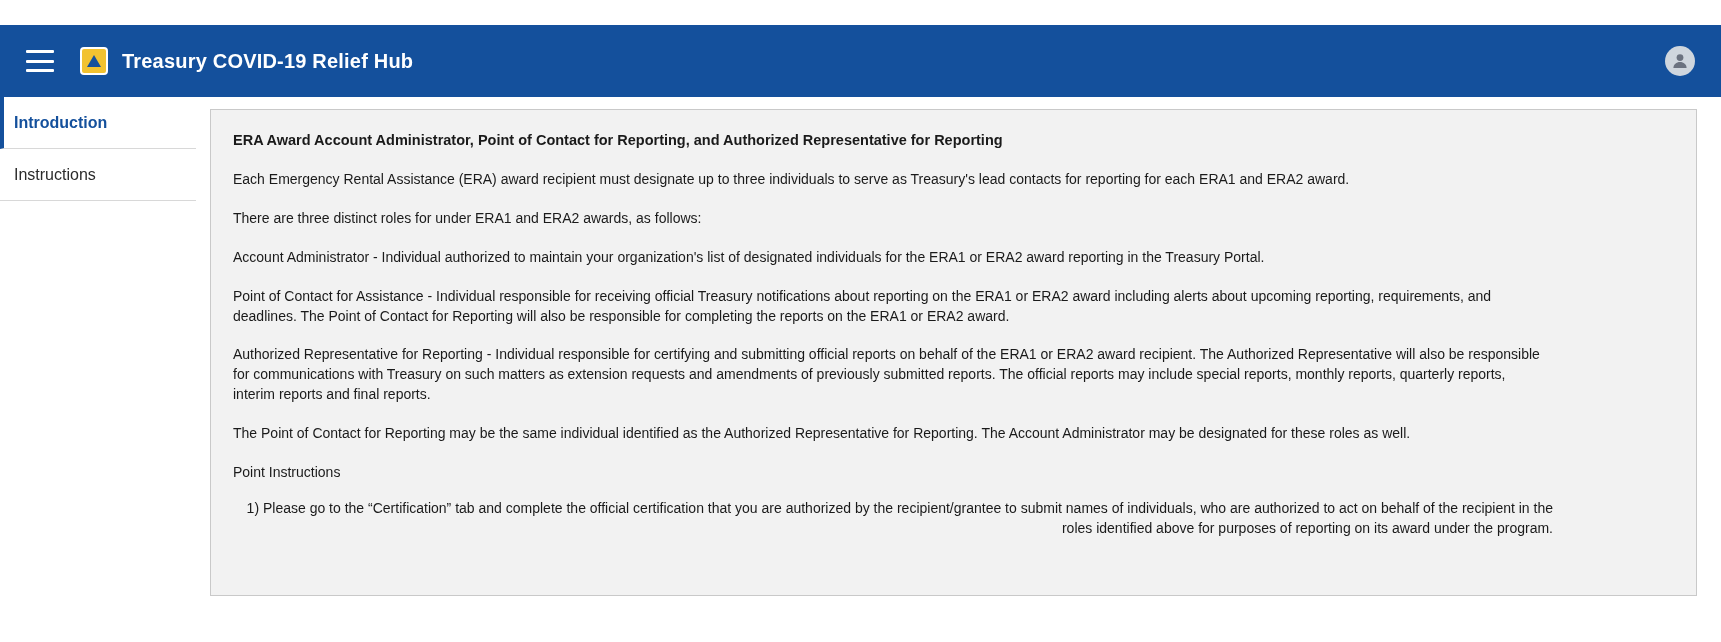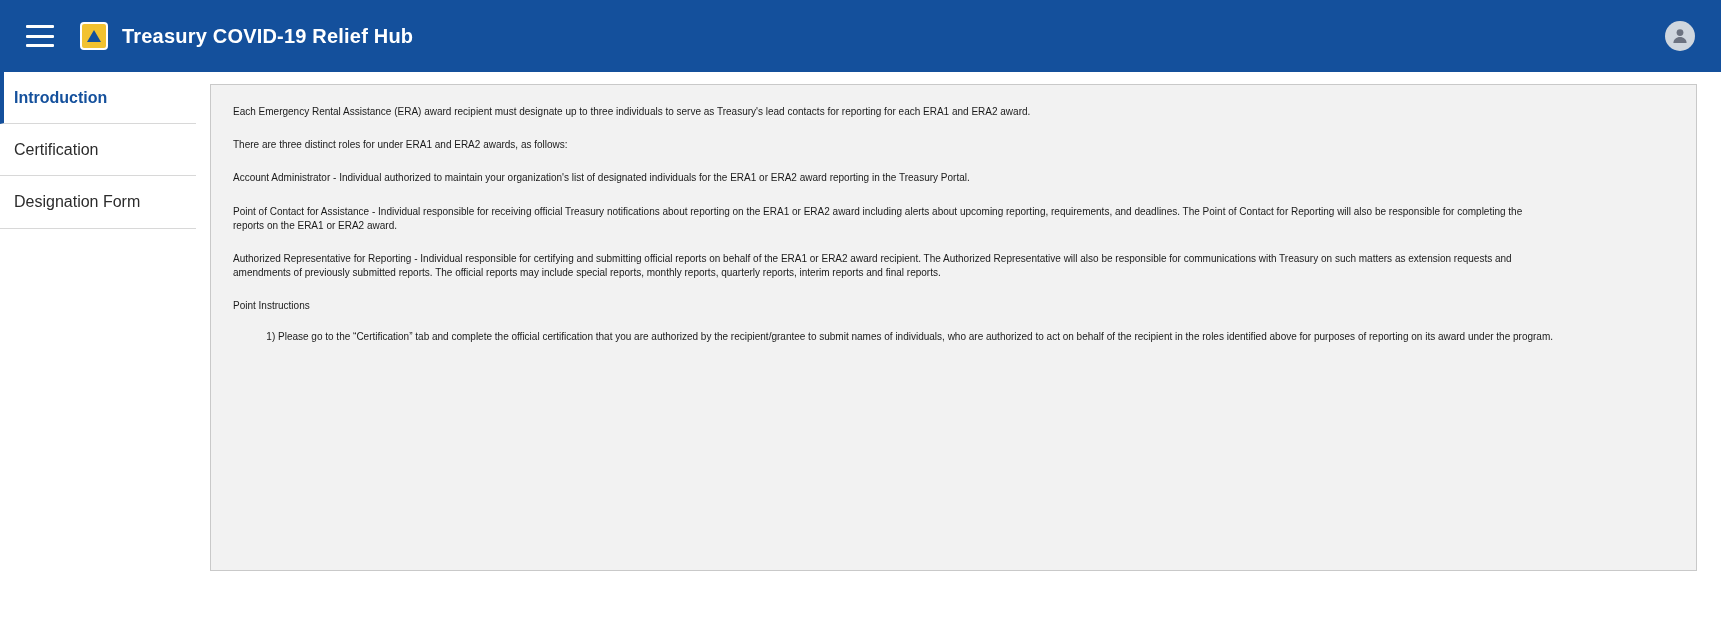--- a/index.html
+++ b/index.html
@@ -14,20 +14,21 @@
   }
 
   
   .app-header {
     height: 72px;
     background: #14509c;
     display: flex;
     align-items: center;
     padding: 0 26px;
     position: relative;
+    margin-top: 25px;
   }
   .hamburger {
     width: 28px;
     height: 22px;
     display: flex;
     flex-direction: column;
     justify-content: space-between;
     cursor: pointer;
     margin-right: 26px;
   }
@@ -117,21 +118,21 @@
     padding: 20px 22px;
     overflow: hidden;
   }
   .panel h2 {
     font-size: 14.5px;
     font-weight: bold;
     color: #1a1a1a;
     margin: 2px 0 22px 0;
   }
   .panel p {
-    font-size: 10px;
+    font-size: 14px;
     color: #1a1a1a;
     line-height: 1.42;
     margin: 0 0 19px 0;
     max-width: 1320px;
   }
   .panel p.wide { max-width: 1310px; }
   .role-term {
   }
   .instr-heading {
     margin-bottom: 16px !important;
@@ -163,46 +164,45 @@
   </div>
 </div>
 
 <div class="app-body">
 
   <div class="sidebar">
     <div class="side-item active">
       <span>Introduction</span>
     </div>
     <div class="side-item">
-      <span>Certification</span>
-    </div>
-    <div class="side-item">
-      <span>Designation Form</span>
+      <span>Instructions</span>
     </div>
   </div>
 
   <div class="content-area">
     <div class="panel">
 
+      <h2>ERA Award Account Administrator, Point of Contact for Reporting, and Authorized Representative for Reporting</h2>
 
       <p>Each Emergency Rental Assistance (ERA) award recipient must designate up to three individuals to serve as Treasury's lead contacts for reporting for each ERA1 and ERA2 award.</p>
       <p>There are three distinct roles for under ERA1 and ERA2 awards, as follows:</p>
 
       <p class="wide">
         <span class="role-term">Account Administrator</span><span> - Individual authorized to maintain your organization's list of designated individuals for the ERA1 or ERA2 award reporting in the Treasury Portal.</span>
       </p>
 
       <p class="wide">
         <span class="role-term">Point of Contact for Assistance</span><span> - Individual responsible for receiving official Treasury notifications about reporting on the ERA1 or ERA2 award including alerts about upcoming reporting, requirements, and deadlines. The Point of Contact for Reporting will also be responsible for completing the reports on the ERA1 or ERA2 award.</span>
       </p>
 
       <p class="wide">
         <span class="role-term">Authorized Representative for Reporting</span><span> - Individual responsible for certifying and submitting official reports on behalf of the ERA1 or ERA2 award recipient. The Authorized Representative will also be responsible for communications with Treasury on such matters as extension requests and amendments of previously submitted reports. The official reports may include special reports, monthly reports, quarterly reports, interim reports and final reports.</span>
       </p>
 
+      <p>The Point of Contact for Reporting may be the same individual identified as the Authorized Representative for Reporting. The Account Administrator may be designated for these roles as well.</p>
 
       <p class="instr-heading">Point Instructions</p>
 
       <p class="numbered first">1) Please go to the “Certification” tab and complete the official certification that you are authorized by the recipient/grantee to submit names of individuals, who are authorized to act on behalf of the recipient in the roles identified above for purposes of reporting on its award under the program.</p>
 
     </div>
   </div>
 </div>
 
 </body></html>

